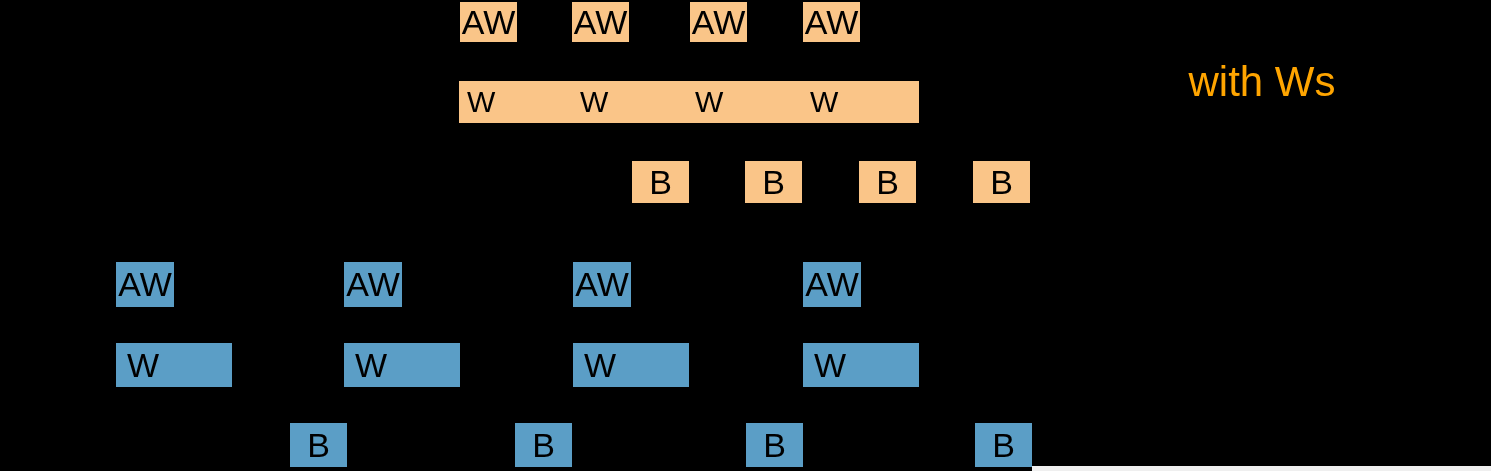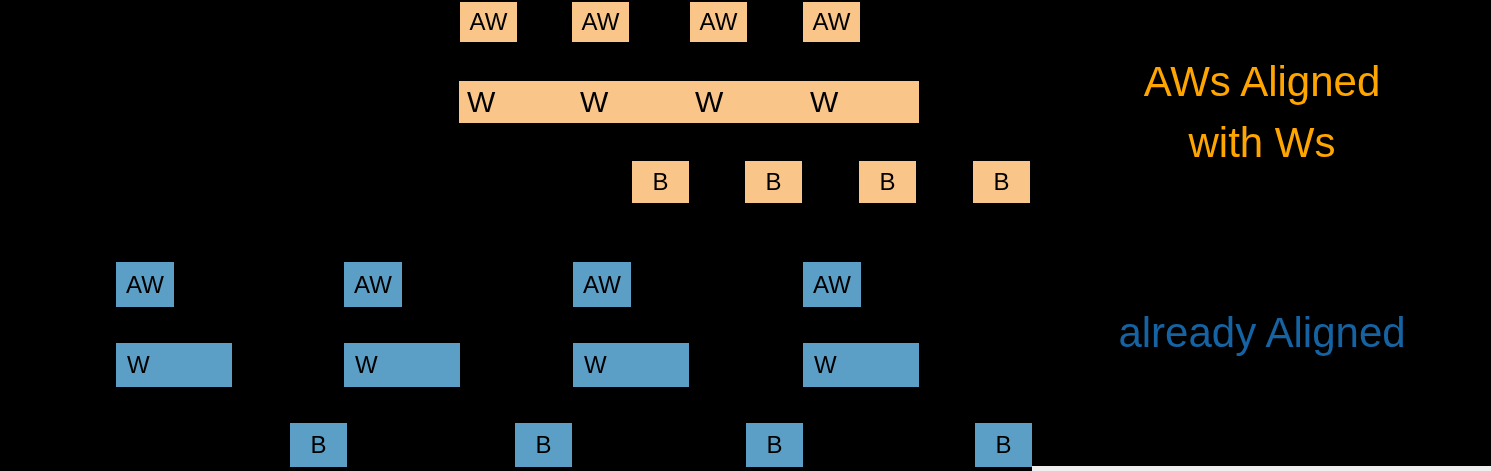--- a/index.html
+++ b/index.html
@@ -13,21 +13,21 @@
     height: 471px;
     background: var(--background, #000);
     overflow: hidden;
     font-family: "Liberation Sans", sans-serif;
   }
   
   .box {
     position: absolute;
     box-sizing: border-box;
     color: var(--box_text, #000);
-    font-size: 24px;
+    font-size: 34px;
     text-align: center;
     white-space: nowrap;
   }
   .orange { background: var(--orange_fill, #FAC588); }
   .blue   { background: var(--blue_fill, #5B9EC6); }
 
   
   .wbar {
     position: absolute;
     box-sizing: border-box;
@@ -87,21 +87,20 @@
       </div>
 
     <div>
         <div class="box orange" style="left: 632px; top: 161px; width: 57px; height: 42px; line-height: 42px;">B</div>
         <div class="box orange" style="left: 745px; top: 161px; width: 57px; height: 42px; line-height: 42px;">B</div>
         <div class="box orange" style="left: 859px; top: 161px; width: 57px; height: 42px; line-height: 42px;">B</div>
         <div class="box orange" style="left: 973px; top: 161px; width: 57px; height: 42px; line-height: 42px;">B</div>
       </div>
 
     <div class="side-label orange-text">
-      <div>AWs Aligned</div>
       <div>with Ws</div>
     </div>
   </div>
 
   <div>
     <div>
         <div class="box blue" style="left: 116px; top: 262px; width: 58px; height: 45px; line-height: 45px;">AW</div>
         <div class="box blue" style="left: 344px; top: 262px; width: 58px; height: 45px; line-height: 45px;">AW</div>
         <div class="box blue" style="left: 573px; top: 262px; width: 58px; height: 45px; line-height: 45px;">AW</div>
         <div class="box blue" style="left: 803px; top: 262px; width: 58px; height: 45px; line-height: 45px;">AW</div>
@@ -115,19 +114,18 @@
       </div>
 
     <div>
         <div class="box blue" style="left: 290px; top: 423px; width: 57px; height: 44px; line-height: 44px;">B</div>
         <div class="box blue" style="left: 515px; top: 423px; width: 57px; height: 44px; line-height: 44px;">B</div>
         <div class="box blue" style="left: 746px; top: 423px; width: 57px; height: 44px; line-height: 44px;">B</div>
         <div class="box blue" style="left: 975px; top: 423px; width: 57px; height: 44px; line-height: 44px;">B</div>
       </div>
 
     <div class="side-label blue-text">
-      <div>already Aligned</div>
     </div>
   </div>
 
   <div class="bottom-bar" style="left: 1032px; top: 466px; width: 459px; height: 5px;"></div>
 
 </div>
 
 </body></html>

